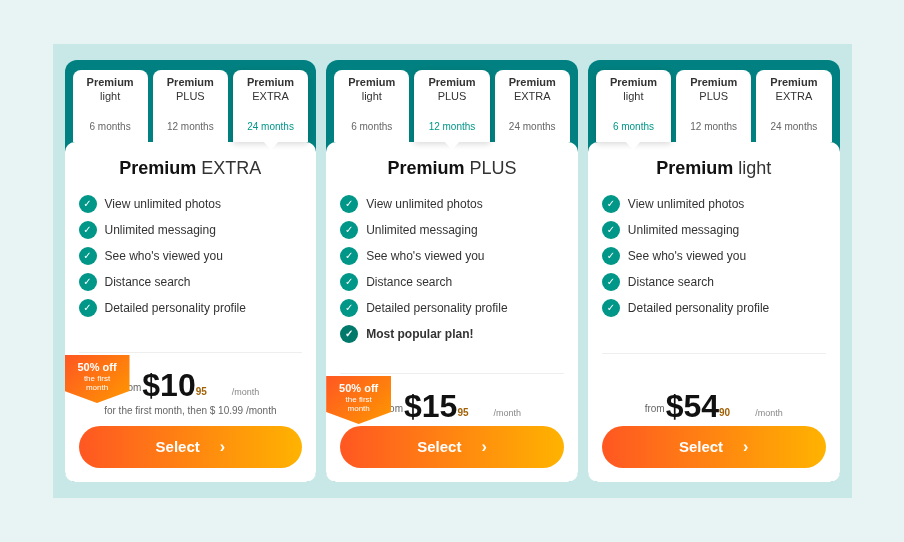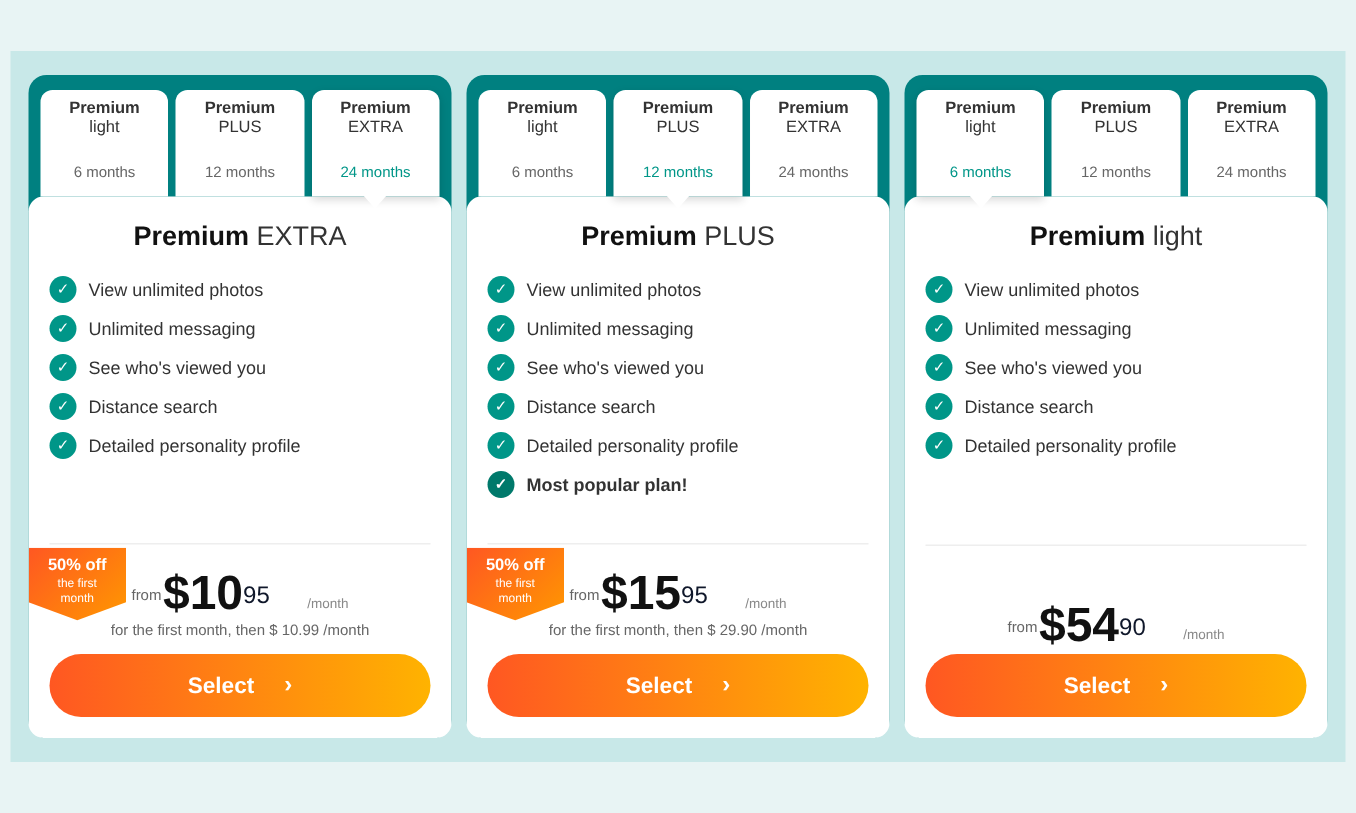--- a/index.html
+++ b/index.html
@@ -10,21 +10,21 @@
       justify-content: center;
       align-items: center;
       min-height: 542px;
       width: 904px;
       overflow: hidden;
     }
     .page-wrapper {
       display: flex;
       gap: 10px;
       padding: 16px 12px;
-      width: 890px;
+      width: 799px;
       background: #c8e8e8;
     }
     .plan-card {
       flex: 1;
       background: #008080;
       border-radius: 12px;
       overflow: visible;
       display: flex;
       flex-direction: column;
       position: relative;
@@ -183,23 +183,23 @@
       margin-bottom: 8px;
       margin-right: 1px;
     }
     .price-dollar {
       font-size: 32px;
       font-weight: bold;
       color: #111;
       line-height: 1;
     }
     .price-cents {
-      font-size: 16px;
-      font-weight: normal;
-      color: #0f172a;
+      font-size: 10px;
+      font-weight: bold;
+      color: #a16207;
       margin-bottom: 4px;
     }
     .price-period {
       font-size: 9px;
       color: #888;
       margin-bottom: 4px;
       margin-left: 1px;
       padding-left: 24px;
     }
     .first-month-note {
@@ -343,21 +343,20 @@
           <div class="badge-50off">
             <div>50% off</div>
             <div class="badge-sub">the first month</div>
           </div>
           <div class="main-price">
             <span class="from-label">from</span>
             <span class="price-dollar">$15</span>
             <span class="price-cents">95</span>
             <span class="price-period">/month</span>
           </div>
-          <div class="first-month-note">for the first month, then $ 29.90 /month</div>
         </div>
         <button class="select-btn">
           <span>Select</span>
           <span class="arrow">›</span>
         </button>
       </div>
     </div>
     <div class="plan-card">
       <div class="tabs-row">
         <div class="tab active">

